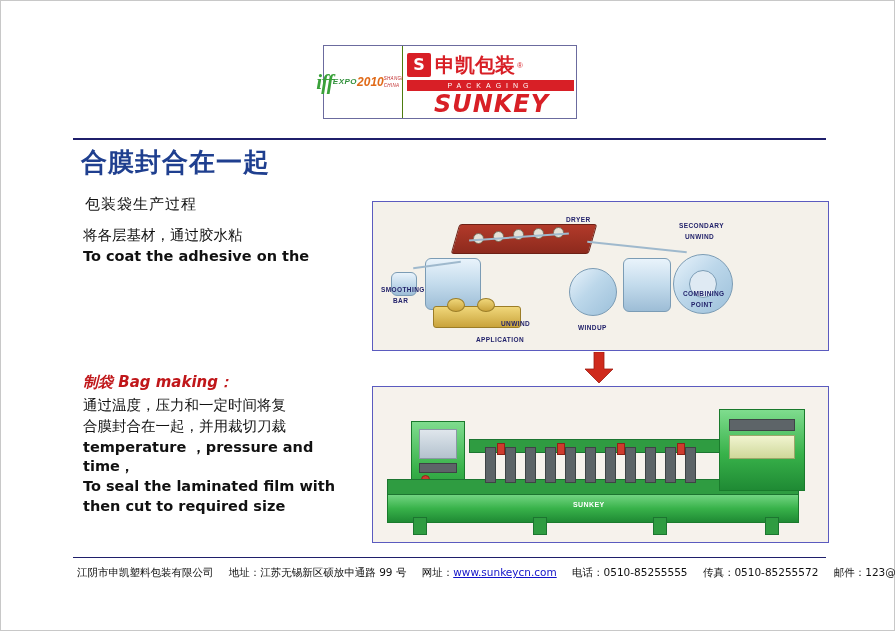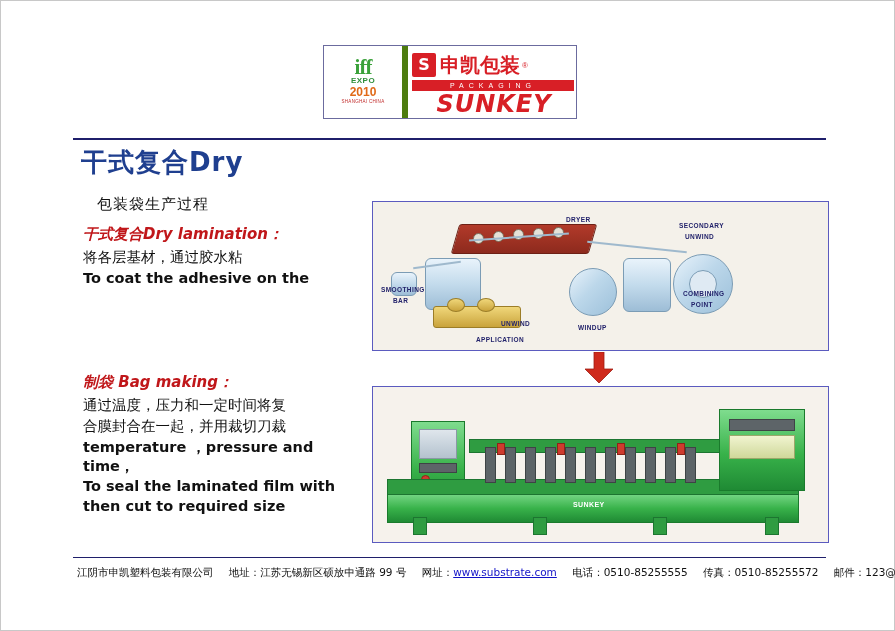--- a/index.html
+++ b/index.html
@@ -32,24 +32,25 @@
     border: 1px solid #6b6b9e;
     background: #ffffff;
     display: flex;
     align-items: stretch;
   }
   .logo-left {
     width: 78px;
     background: #ffffff;
     position: relative;
     display: flex;
-    flex-direction: column;
+    flex-direction: row;
     align-items: center;
     justify-content: center;
-    border-right: 6px solid #4d7c0f;
+    border-right: 1px solid #4d7c0f;
+    font-style: italic;
   }
   .expo-mark {
     font-family: "Liberation Serif", serif;
     color: #3aa13a;
     font-size: 21px;
     font-weight: bold;
     line-height: 17px;
     letter-spacing: -1px;
   }
   .expo-txt {
@@ -146,21 +147,21 @@
     font-family: "DejaVu Sans", sans-serif;
     font-size: 26px;
     font-weight: bold;
     color: #1f3f8f;
     letter-spacing: 1px;
   }
 
   
   .subhead {
     position: absolute;
-    left: 96px;
+    left: 84px;
     top: 194px;
     font-family: "DejaVu Sans", sans-serif;
     font-size: 15px;
     color: #111111;
     letter-spacing: 1px;
   }
   .block {
     position: absolute;
     left: 82px;
     width: 270px;
@@ -328,26 +329,25 @@
         <div class="cn-badge">S</div>
         <div class="cn-name">申凯包装</div>
         <div class="reg-mark">®</div>
       </div>
       <div class="pack-strip">PACKAGING</div>
       <div class="sunkey">SUNKEY</div>
     </div>
   </div>
 
   <div class="title-rule"></div>
-  <div class="slide-title">干式复合Dry</div>
+  <div class="slide-title">合膜封合在一起</div>
 
   <div class="subhead">包装袋生产过程</div>
 
   <div class="block block-1">
-    <div class="blk-head">干式复合Dry lamination：</div>
     <div class="blk-cn">将各层基材，通过胶水粘</div>
     <div class="blk-en">To coat the adhesive on the</div>
   </div>
 
   <div class="block block-2">
     <div class="blk-head">制袋 Bag making：</div>
     <div class="blk-cn">通过温度，压力和一定时间将复</div>
     <div class="blk-cn">合膜封合在一起，并用裁切刀裁</div>
     <div class="blk-en">temperature ，pressure and time，</div>
     <div class="blk-en">To seal the laminated film with</div>
@@ -435,19 +435,19 @@
     <div class="mach-frame" style="left:280px; top:130px; width:12px; height:16px;"></div>
     <div class="mach-frame" style="left:392px; top:130px; width:12px; height:16px;"></div>
 
     <div class="caption-tiny" style="left:200px; top:114px; color:#ffffff; font-size:7px;">SUNKEY</div>
   </div>
 
   <div class="footer-rule"></div>
   <div class="footer">
     <span>江阴市申凯塑料包装有限公司</span><span class="sp"></span>
     <span>地址：</span><span>江苏无锡新区硕放中通路 99 号</span><span class="sp"></span>
-    <span>网址：</span><a href="#">www.substrate.com</a><span class="sp"></span>
+    <span>网址：</span><a href="#">www.sunkeycn.com</a><span class="sp"></span>
     <span>电话：</span><span>0510-85255555</span><span class="sp"></span>
     <span>传真：</span><span>0510-85255572</span><span class="sp"></span>
     <span>邮件：</span><span>123@sunkeycn.com</span>
   </div>
 
 </div>
 
 </body></html>

